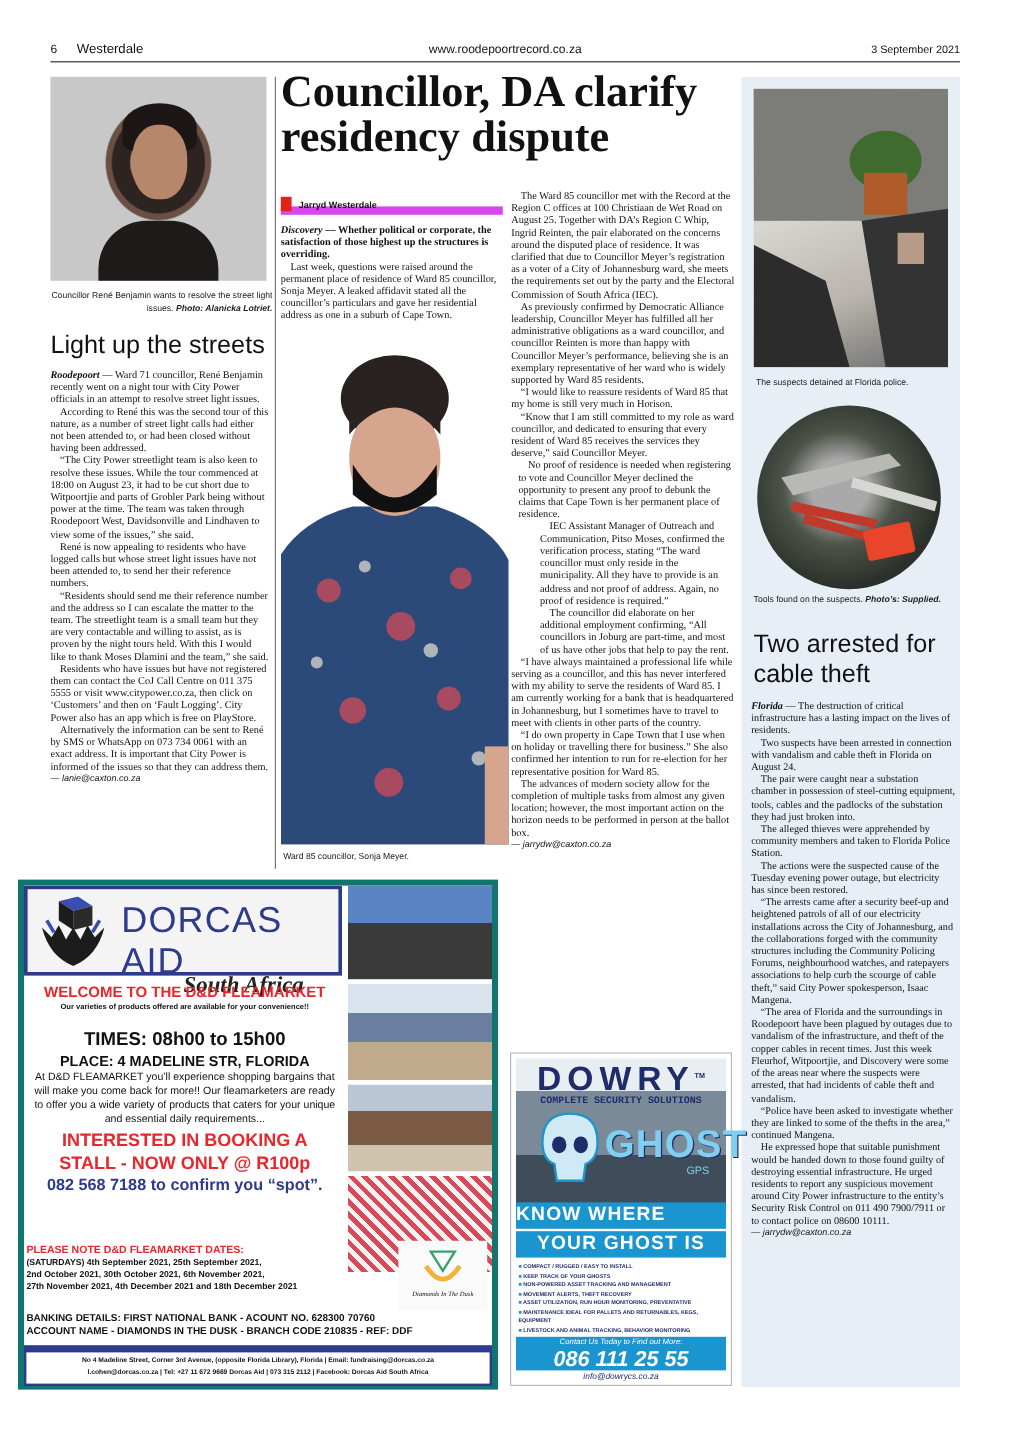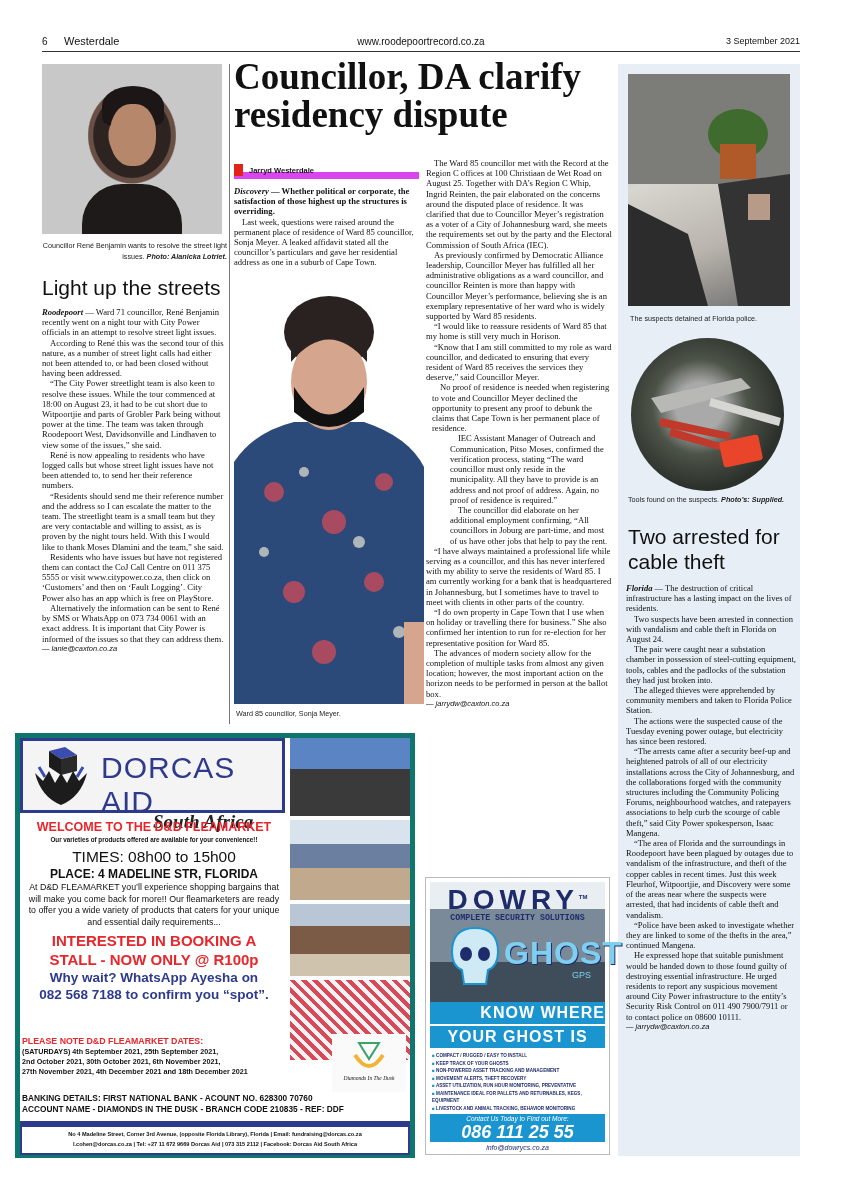--- a/index.html
+++ b/index.html
@@ -194,26 +194,25 @@
     <div class="photos" data-name="fleamarket-photos">
       <div class="ph" style="top:0; height:78px; background:linear-gradient(180deg,#5b84c5 0 40%,#3a3a3a 40% 100%);"></div>
       <div class="ph" style="top:82px; height:80px; background:linear-gradient(180deg,#d9e3ee 0 30%,#6b7fa1 30% 60%,#c0a98c 60%);"></div>
       <div class="ph" style="top:166px; height:72px; background:linear-gradient(180deg,#b9c6d6 0 30%,#7b5a46 30% 70%,#d0c3ad 70%);"></div>
       <div class="ph" style="top:242px; height:80px; background:repeating-linear-gradient(45deg,#d84a5a 0 4px,#f2f2f2 4px 8px);"></div>
     </div>
 
     <div class="abs" style="left:0; top:82px; width:268px; text-align:center; font-family:'Liberation Sans',sans-serif;" data-name="fleamarket-info">
       <div style="color:#e8262b; font-weight:bold; font-size:12.5px; line-height:15px;" data-name="welcome-title">WELCOME TO THE D&amp;D FLEAMARKET</div>
       <div style="font-size:6.3px; font-weight:bold; line-height:9px;" data-name="tagline">Our varieties of products offered are available for your convenience!!</div>
-      <div style="font-size:15.5px; font-weight:normal; line-height:20px; margin-top:3px;" data-name="market-times">TIMES: 08h00 to 15h00</div>
+      <div style="font-size:15.5px; font-weight:bold; line-height:20px; margin-top:13px;" data-name="market-times">TIMES: 08h00 to 15h00</div>
       <div style="font-size:12px; font-weight:bold; line-height:15px;" data-name="market-place">PLACE: 4 MADELINE STR, FLORIDA</div>
       <div style="font-size:8.8px; line-height:11.5px; padding:0 4px;" data-name="market-description">At D&amp;D FLEAMARKET you’ll experience shopping bargains that will make you come back for more!! Our fleamarketers are ready to offer you a wide variety of products that caters for your unique and essential daily requirements...</div>
       <div style="color:#e8262b; font-weight:bold; font-size:15px; line-height:19px; margin-top:3px;" data-name="booking-line-1">INTERESTED IN BOOKING A</div>
       <div style="color:#e8262b; font-weight:bold; font-size:15px; line-height:19px;" data-name="booking-line-2">STALL - NOW ONLY @ R100p</div>
-      <div style="color:#2e3a8c; font-weight:bold; font-size:13.5px; line-height:17px;" data-name="whatsapp-line-1">Why wait? WhatsApp Ayesha on</div>
       <div style="color:#2e3a8c; font-weight:bold; font-size:13.5px; line-height:17px;" data-name="whatsapp-line-2">082 568 7188 to confirm you “spot”.</div>
     </div>
 
     <div class="abs" style="left:2px; top:324px; width:300px; font-family:'Liberation Sans',sans-serif;" data-name="fleamarket-dates">
       <div style="color:#e8262b; font-weight:bold; font-size:8.8px; line-height:11px;" data-name="dates-title">PLEASE NOTE D&amp;D FLEAMARKET DATES:</div>
       <div style="font-weight:bold; font-size:7.2px; line-height:10px;" data-name="dates-line-1">(SATURDAYS) 4th September 2021, 25th September 2021,</div>
       <div style="font-weight:bold; font-size:7.2px; line-height:10px;" data-name="dates-line-2">2nd October 2021, 30th October 2021, 6th November 2021,</div>
       <div style="font-weight:bold; font-size:7.2px; line-height:10px;" data-name="dates-line-3">27th November 2021, 4th December 2021 and 18th December 2021</div>
     </div>
     <div class="abs" style="left:312px; top:322px; width:74px; height:58px; background:#fafafa; text-align:center;" data-name="diamonds-in-the-dusk-logo">
@@ -251,21 +250,21 @@
     </div>
     <div class="abs" style="left:0; right:0; top:31px; text-align:center; font-family:Liberation Mono, monospace; font-weight:bold; font-size:8.3px; color:#1f2c6b;" data-name="dowry-subtitle">COMPLETE SECURITY SOLUTIONS</div>
     <svg class="abs" style="left:20px; top:44px;" width="50" height="62" viewBox="0 0 50 62" data-name="skull-icon">
       <path d="M25 2 Q48 2 48 26 Q48 40 38 44 L36 58 L14 58 L12 44 Q2 40 2 26 Q2 2 25 2 Z" fill="#cfe9f5" stroke="#1a95cf" stroke-width="2"></path>
       <ellipse cx="16" cy="28" rx="6" ry="7" fill="#1f2c6b"></ellipse>
       <ellipse cx="34" cy="28" rx="6" ry="7" fill="#1f2c6b"></ellipse>
     </svg>
     <div class="abs" style="left:74px; top:54px; font-family:'Liberation Sans',sans-serif; font-weight:bold; font-size:32px; color:#7fd0f0; letter-spacing:1px; line-height:34px; text-shadow:1px 1px 0 #1f2c6b;" data-name="ghost-product-name">GHOST</div>
     <div class="abs" style="left:142px; top:88px; font-family:'Liberation Sans',sans-serif; font-size:9px; color:#7fd0f0;" data-name="ghost-product-sub">GPS</div>
   </div>
-  <div class="abs" style="left:4px; top:124px; width:175px; height:22px; background:#1a95cf; color:#fff; text-align:right; font-family:'Liberation Sans',sans-serif; font-weight:bold; font-size:16px; line-height:22px; letter-spacing:1px;" data-name="know-where-banner">KNOW WHERE</div>
+  <div class="abs" style="left:4px; top:124px; width:175px; height:22px; background:#1a95cf; color:#fff; text-align:left; font-family:'Liberation Sans',sans-serif; font-weight:bold; font-size:16px; line-height:22px; letter-spacing:1px;" data-name="know-where-banner">KNOW WHERE</div>
   <div class="abs" style="left:4px; top:148px; width:175px; height:22px; background:#1a95cf; color:#fff; text-align:center; font-family:'Liberation Sans',sans-serif; font-weight:bold; font-size:16px; line-height:22px; letter-spacing:1px;" data-name="your-ghost-is-banner">YOUR GHOST IS</div>
   <ul class="abs" style="left:6px; top:174px; width:175px; list-style:none; font-family:'Liberation Sans',sans-serif; font-weight:bold; font-size:4.6px; line-height:7.5px; color:#1f2c6b;" data-name="feature-list">
     <li data-name="feature-item"><span style="color:#1a95cf;">■ </span><span data-name="feature-text">COMPACT / RUGGED / EASY TO INSTALL</span></li>
     <li data-name="feature-item"><span style="color:#1a95cf;">■ </span><span data-name="feature-text">KEEP TRACK OF YOUR GHOSTS</span></li>
     <li data-name="feature-item"><span style="color:#1a95cf;">■ </span><span data-name="feature-text">NON-POWERED ASSET TRACKING AND MANAGEMENT</span></li>
     <li data-name="feature-item"><span style="color:#1a95cf;">■ </span><span data-name="feature-text">MOVEMENT ALERTS, THEFT RECOVERY</span></li>
     <li data-name="feature-item"><span style="color:#1a95cf;">■ </span><span data-name="feature-text">ASSET UTILIZATION, RUN HOUR MONITORING, PREVENTATIVE</span></li>
     <li data-name="feature-item"><span style="color:#1a95cf;">■ </span><span data-name="feature-text">MAINTENANCE IDEAL FOR PALLETS AND RETURNABLES, KEGS, EQUIPMENT</span></li>
     <li data-name="feature-item"><span style="color:#1a95cf;">■ </span><span data-name="feature-text">LIVESTOCK AND ANIMAL TRACKING, BEHAVIOR MONITORING</span></li>
   </ul>

